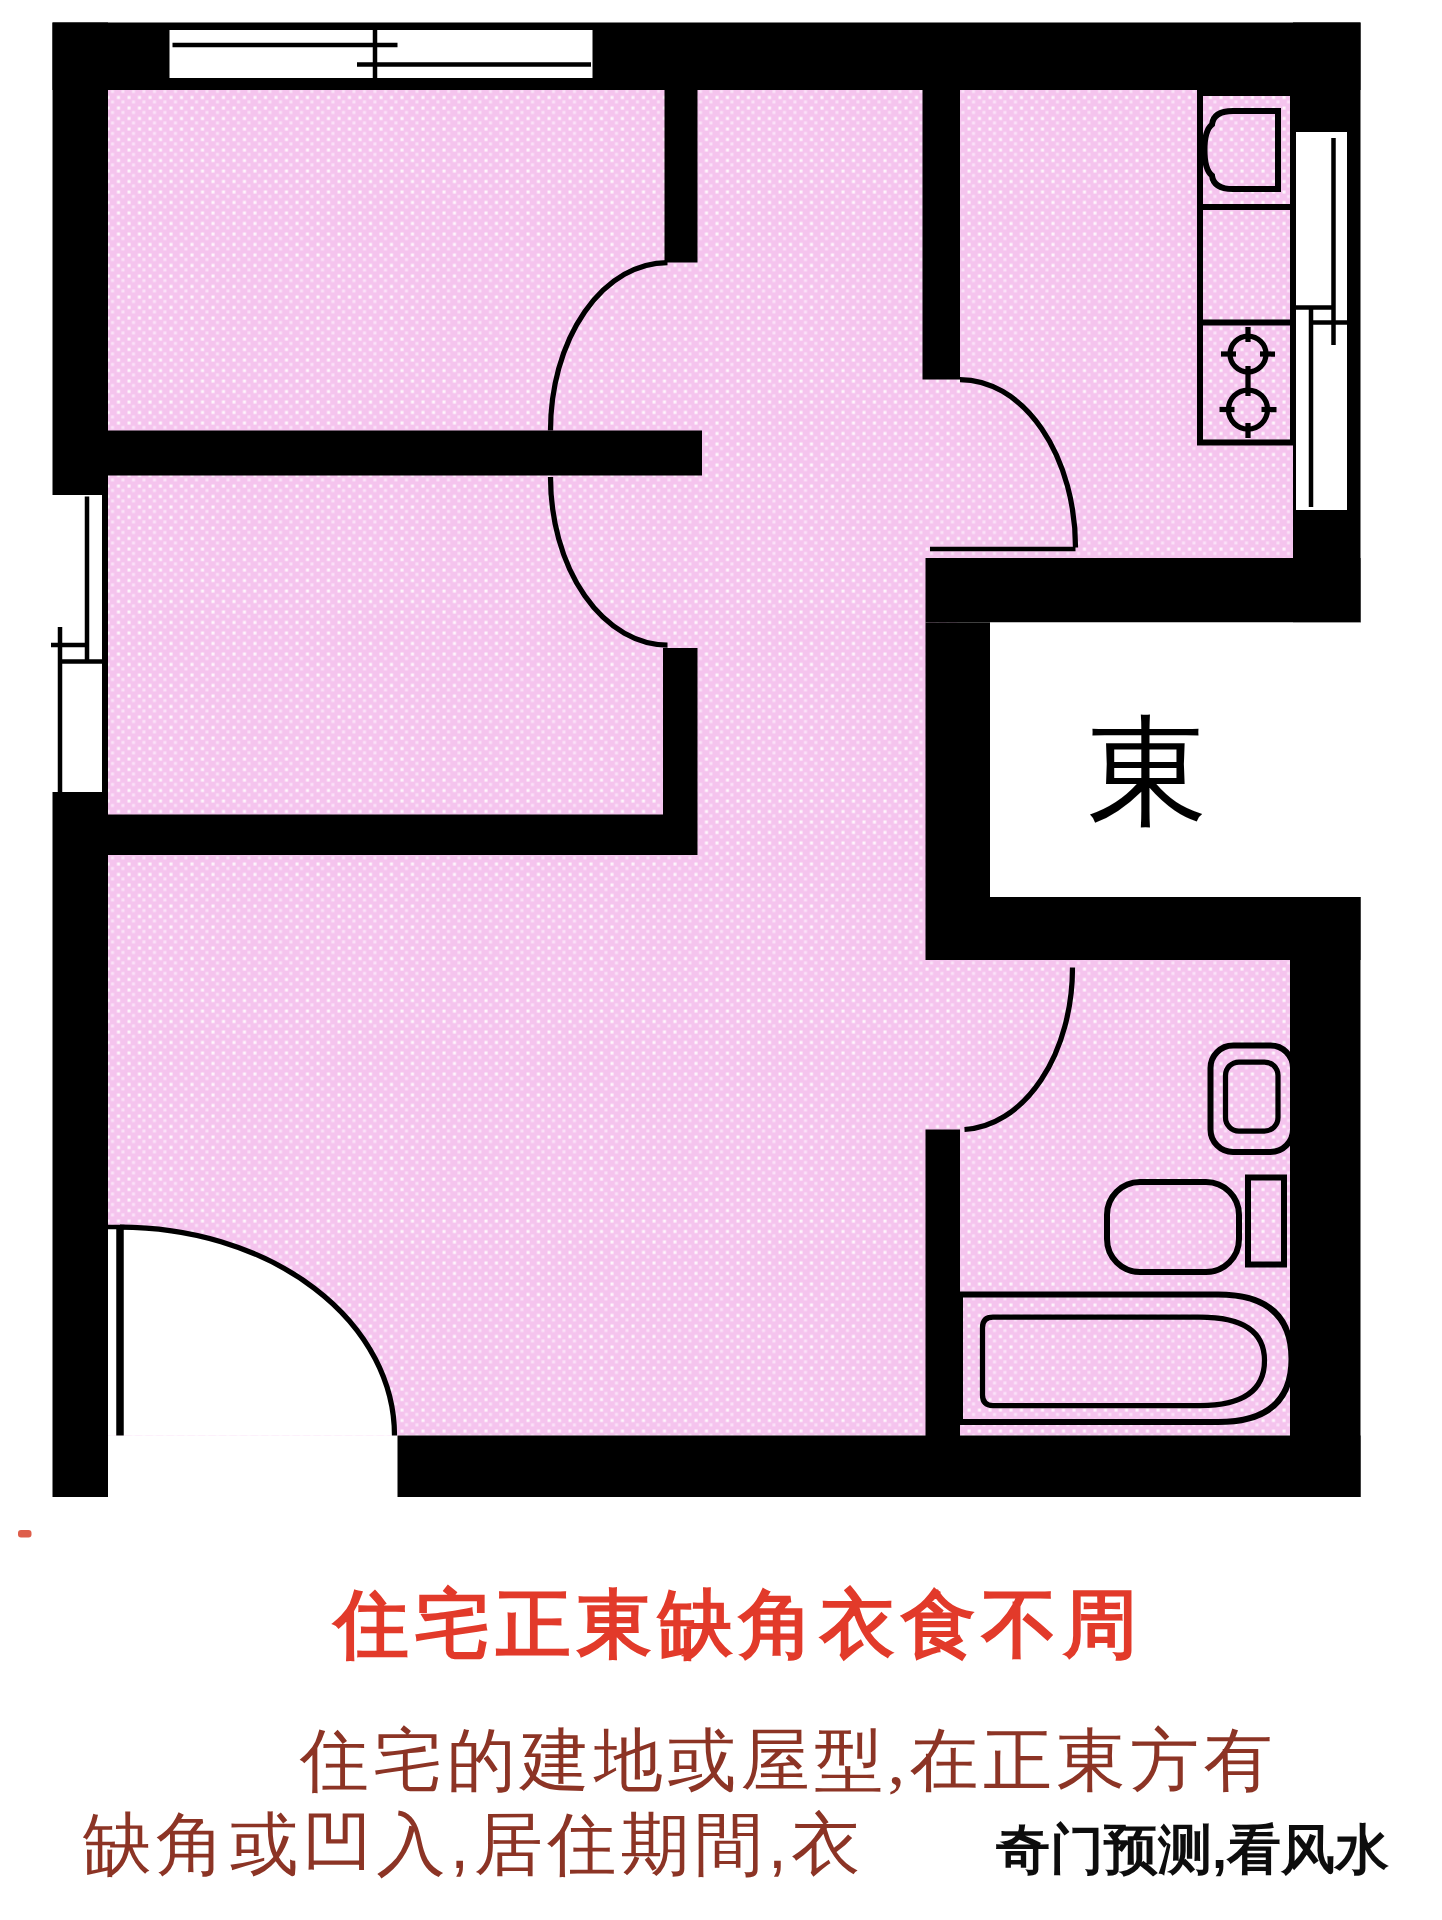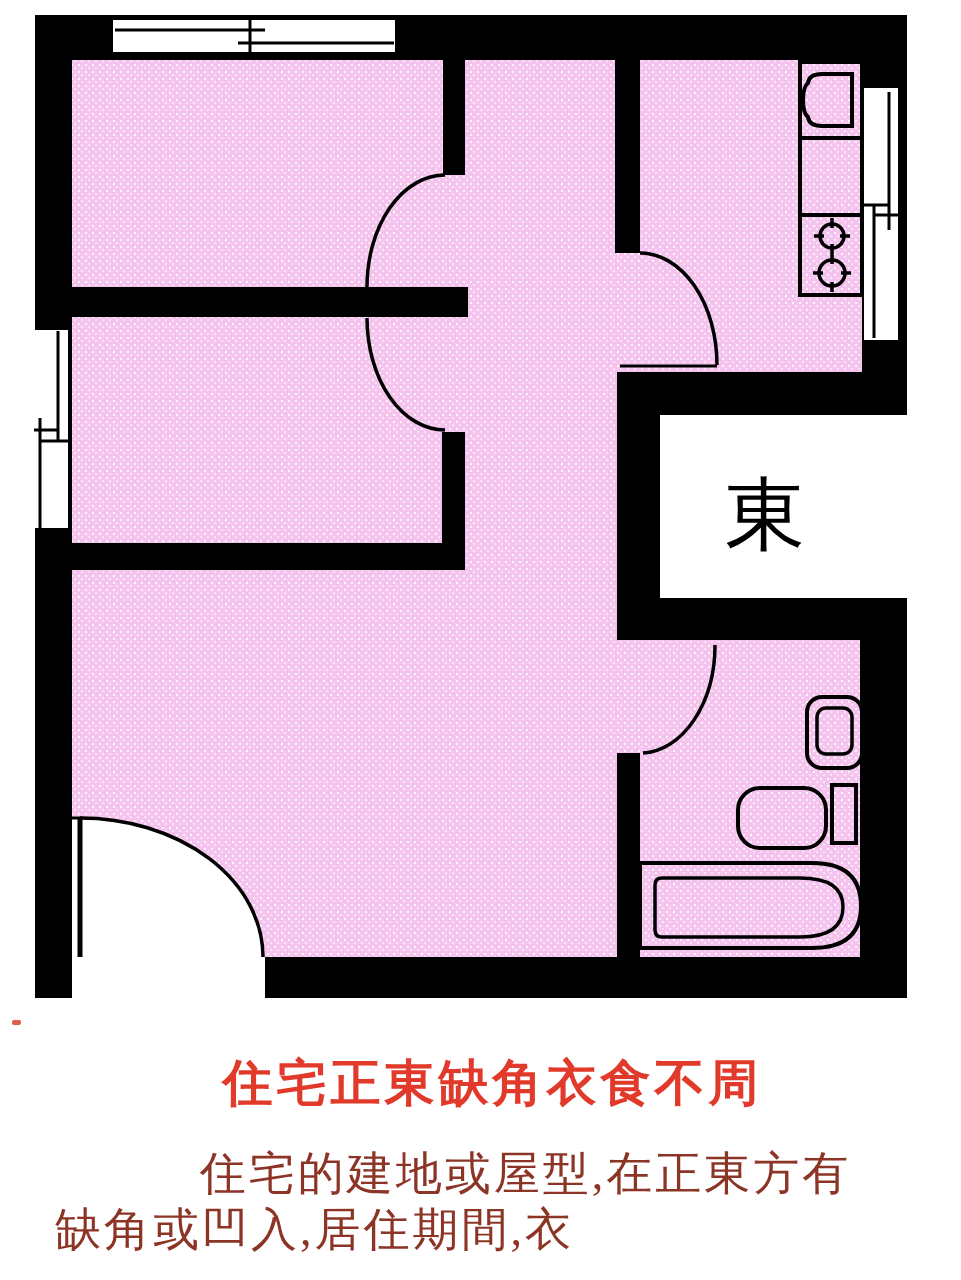--- a/index.html
+++ b/index.html
@@ -6,21 +6,21 @@
   .stage{position:relative;width:961px;height:1280px;background:#ffffff;overflow:hidden;
          font-family:"Liberation Serif", serif;}
   .plan-svg{position:absolute;left:0;top:0;}
   .caption-title{position:absolute;left:0;right:0;top:1050px;text-align:center;
     transform:translateX(12px);font-weight:bold;font-size:50px;letter-spacing:4px;
     color:#e23a2a;font-family:"Liberation Serif", serif;white-space:nowrap;}
   .caption-line2{position:absolute;left:0;right:0;top:1143px;text-align:center;
     transform:translateX(45px);font-size:46px;letter-spacing:3px;color:#8c3425;
     font-family:"Liberation Serif", serif;white-space:nowrap;}
   .caption-line3{position:absolute;left:55px;top:1199px;font-size:46px;letter-spacing:3px;
-    color:#8c3425;font-family:Liberation Serif, serif;white-space:nowrap;}
+    color:#8c3425;font-family:Liberation Sans, sans-serif;white-space:nowrap;}
   .watermark{position:absolute;left:664px;top:1209px;font-size:36px;font-weight:bold;
     color:#0d0d0d;font-family:"Liberation Sans", sans-serif;white-space:nowrap;}
   .red-speck{position:absolute;left:12px;top:1020px;width:9px;height:5px;
     background:#d8422c;opacity:.85;border-radius:2px;}
 </style>
 </head>
 <body>
 
 <div class="stage">
 
@@ -132,14 +132,15 @@
   </svg>
 
   <div class="red-speck"></div>
 
   <div class="caption-title">住宅正東缺角衣食不周</div>
 
   <div class="caption-line2">住宅的建地或屋型,在正東方有</div>
 
   <div class="caption-line3">缺角或凹入,居住期間,衣</div>
 
+  <div class="watermark">奇门预测,看风水</div>
 
 </div>
 
 </body></html>

